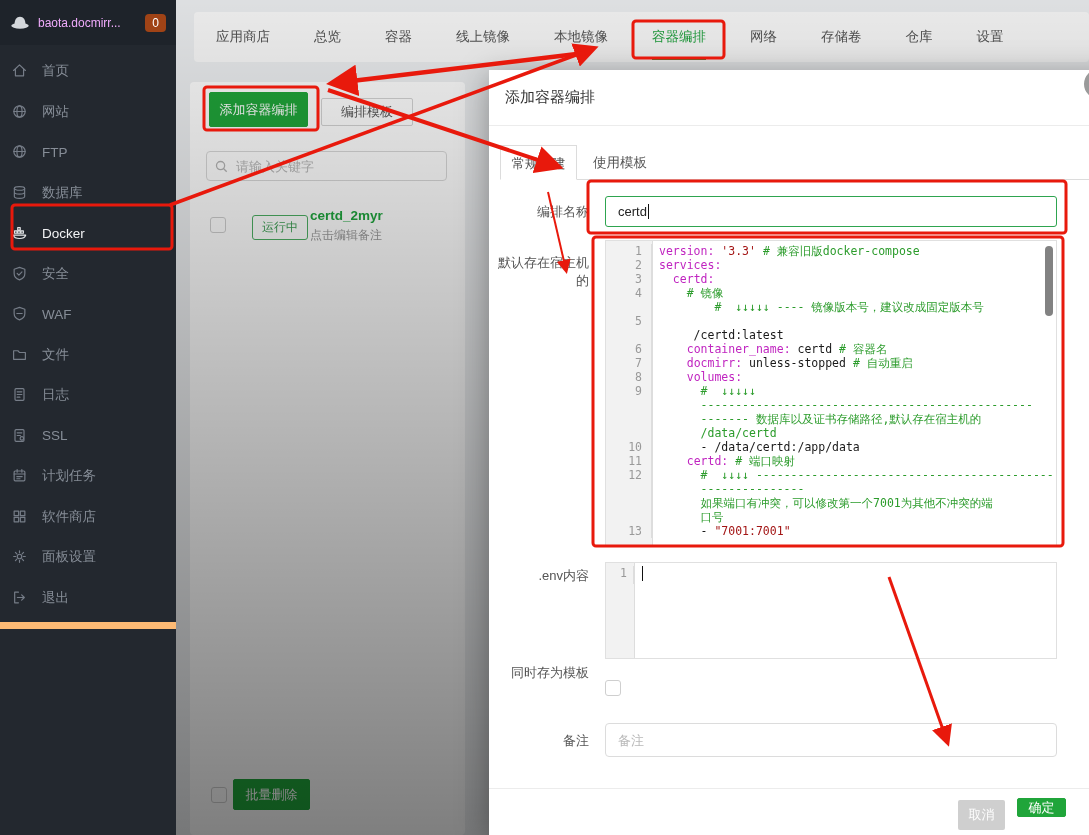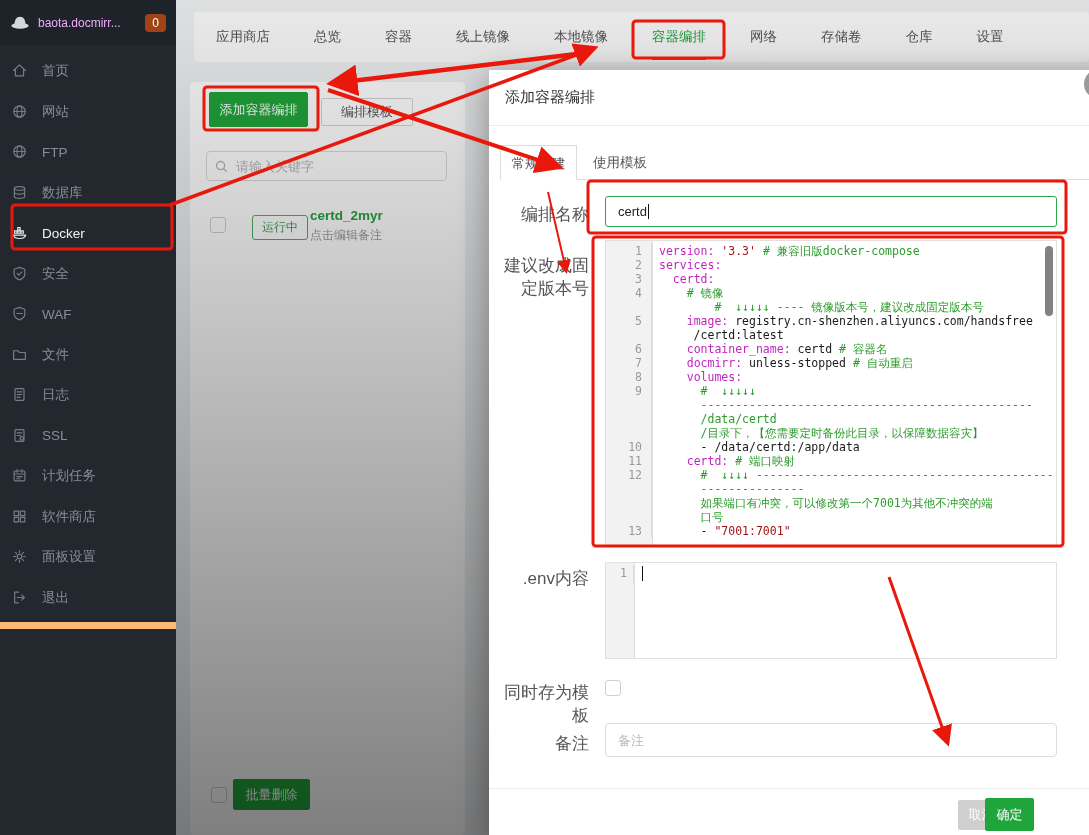--- a/index.html
+++ b/index.html
@@ -63,21 +63,21 @@
   .modal-title{font-size:15px;color:#333}
   .modal-close{position:absolute;left:593px;top:-3px;width:30px;height:30px;border-radius:50%;
        background:#9a9a9a;border:2px solid #fff;color:#fff;display:flex;align-items:center;
        justify-content:center;font-size:15px;cursor:pointer}
   .tabs{position:absolute;left:11px;top:75px;right:0;height:35px;border-bottom:1px solid #dcdcdc;
         display:flex;box-sizing:border-box}
   .tab{padding:0 16px;height:35px;line-height:35px;font-size:13.5px;color:#555;cursor:pointer;
        box-sizing:border-box}
   .tab.active{background:#fff;border:1px solid #dcdcdc;border-bottom:1px solid #fff;width:77px;
        text-align:center;padding:0}
-  .f-label{position:absolute;width:100px;text-align:right;color:#555;font-size:17px}
+  .f-label{position:absolute;width:100px;text-align:right;color:#555;font-size:13px}
   .name-input{position:absolute;left:116px;top:126px;width:452px;height:31px;border:1px solid #2ea44f;
        border-radius:3px;box-sizing:border-box;display:flex;align-items:center;padding-left:12px;
        font-size:13px;color:#222;background:#fff;cursor:text}
   .caret{display:inline-block;width:1px;height:15px;background:#111;margin-left:1px}
   
   .editor{position:absolute;background:#fff;border:1px solid #e0e0e0;box-sizing:border-box;
           overflow:hidden;font-family:"DejaVu Sans Mono",monospace;font-size:11.5px;line-height:14px}
   .ed-compose{left:116px;top:170px;width:452px;height:306px;padding-top:3px}
   .ed-env{left:116px;top:492px;width:452px;height:97px;padding-top:3px}
   .cm-row{display:flex;white-space:pre}
@@ -96,21 +96,21 @@
   .ed-scrollthumb{position:absolute;right:3px;top:5px;width:8px;height:70px;background:#828282;
        border-radius:4px;z-index:3}
   .save-cbx{position:absolute;left:116px;top:610px}
   .note-input{position:absolute;left:116px;top:653px;width:452px;height:34px;border:1px solid #dcdcdc;
        border-radius:4px;box-sizing:border-box;padding:0 12px;font-size:13px;color:#333;outline:none}
   .note-input::placeholder{color:#b9b9b9}
   .modal-footer{position:absolute;left:0;top:718px;width:660px;height:47px;border-top:1px solid #ececec;
        background:#fff}
   .cancel-btn{position:absolute;left:469px;top:11px;width:47px;height:30px;background:#cfcfcf;
        color:#fdfdfd;border:none}
-  .ok-btn{position:absolute;left:496px;top:9px;width:49px;height:33px}
+  .ok-btn{position:absolute;left:528px;top:9px;width:49px;height:19px}
   
   .anno{position:absolute;left:0;top:0;width:1089px;height:835px;z-index:40;pointer-events:none}
   .anno rect{fill:none;stroke:#e8190c;stroke-width:3}
   .anno line{stroke:#e8190c}
 </style>
 </head>
 <body>
 
 <aside class="sidebar">
   <div class="logo-row">
@@ -305,54 +305,54 @@
       <div class="tab active">常规创建</div>
       <div class="tab">使用模板</div>
     </div>
 
   <label class="f-label" style="left:0;top:133px">编排名称</label>
   <div class="name-input">
     <span>certd</span>
       <span class="caret"></span>
   </div>
 
-  <label class="f-label" style="left:0;top:184px">建议改成固定版本号</label>
+  <label class="f-label" style="left:0;top:184px">默认存在宿主机的</label>
   <div class="editor ed-compose" id="compose-editor">
     <div class="gut-fill"></div>
     <div class="ed-scrollthumb"></div>
   <div class="cm-row"><span class="cm-gutter">1</span><span class="cm-text"><span class="tok-key">version:</span><span class="tok-pln"> </span><span class="tok-str">'3.3'</span><span class="tok-pln"> </span><span class="tok-com"># 兼容旧版docker-compose</span></span></div>
       <div class="cm-row"><span class="cm-gutter">2</span><span class="cm-text"><span class="tok-key">services:</span></span></div>
       <div class="cm-row"><span class="cm-gutter">3</span><span class="cm-text"><span class="tok-pln">  </span><span class="tok-key">certd:</span></span></div>
       <div class="cm-row"><span class="cm-gutter">4</span><span class="cm-text"><span class="tok-pln">    </span><span class="tok-com"># 镜像</span></span></div>
       <div class="cm-row"><span class="cm-gutter"></span><span class="cm-text"><span class="tok-pln">        </span><span class="tok-com">#  ↓↓↓↓↓ ---- 镜像版本号，建议改成固定版本号</span></span></div>
-      <div class="cm-row"><span class="cm-gutter">5</span><span class="cm-text"><span class="tok-pln">    </span><span class="tok-key">image:</span><span class="tok-pln"> registry.cn-shenzhen.aliyuncs.com/handsfree</span></span></div>
+      <div class="cm-row"><span class="cm-gutter">5</span></div>
       <div class="cm-row"><span class="cm-gutter"></span><span class="cm-text"><span class="tok-pln">     /certd:latest</span></span></div>
       <div class="cm-row"><span class="cm-gutter">6</span><span class="cm-text"><span class="tok-pln">    </span><span class="tok-key">container_name:</span><span class="tok-pln"> certd </span><span class="tok-com"># 容器名</span></span></div>
       <div class="cm-row"><span class="cm-gutter">7</span><span class="cm-text"><span class="tok-pln">    </span><span class="tok-key">docmirr:</span><span class="tok-pln"> unless-stopped </span><span class="tok-com"># 自动重启</span></span></div>
       <div class="cm-row"><span class="cm-gutter">8</span><span class="cm-text"><span class="tok-pln">    </span><span class="tok-key">volumes:</span></span></div>
       <div class="cm-row"><span class="cm-gutter">9</span><span class="cm-text"><span class="tok-pln">      </span><span class="tok-com">#  ↓↓↓↓↓</span></span></div>
       <div class="cm-row"><span class="cm-gutter"></span><span class="cm-text"><span class="tok-com">      ------------------------------------------------</span></span></div>
+      <div class="cm-row"><span class="cm-gutter"></span><span class="cm-text"><span class="tok-com">      ------- 数据库以及证书存储路径,默认存在宿主机的</span></span></div>
       <div class="cm-row"><span class="cm-gutter"></span><span class="cm-text"><span class="tok-com">      /data/certd</span></span></div>
-      <div class="cm-row"><span class="cm-gutter"></span><span class="cm-text"><span class="tok-com">      /目录下，【您需要定时备份此目录，以保障数据容灾】</span></span></div>
       <div class="cm-row"><span class="cm-gutter">10</span><span class="cm-text"><span class="tok-pln">      - /data/certd:/app/data</span></span></div>
       <div class="cm-row"><span class="cm-gutter">11</span><span class="cm-text"><span class="tok-pln">    </span><span class="tok-key">certd:</span><span class="tok-pln"> </span><span class="tok-com"># 端口映射</span></span></div>
       <div class="cm-row"><span class="cm-gutter">12</span><span class="cm-text"><span class="tok-pln">      </span><span class="tok-com">#  ↓↓↓↓ -------------------------------------------</span></span></div>
       <div class="cm-row"><span class="cm-gutter"></span><span class="cm-text"><span class="tok-com">      ---------------</span></span></div>
       <div class="cm-row"><span class="cm-gutter"></span><span class="cm-text"><span class="tok-com">      如果端口有冲突，可以修改第一个7001为其他不冲突的端</span></span></div>
       <div class="cm-row"><span class="cm-gutter"></span><span class="cm-text"><span class="tok-com">      口号</span></span></div>
       <div class="cm-row"><span class="cm-gutter">13</span><span class="cm-text"><span class="tok-pln">      - </span><span class="tok-str">"7001:7001"</span></span></div>
     </div>
 
   <label class="f-label" style="left:0;top:497px">.env内容</label>
   <div class="editor ed-env">
     <div class="gut-fill"></div>
     <div class="cm-row"><span class="cm-gutter">1</span><span class="cm-text"><span class="caret"></span></span></div>
   </div>
 
-  <label class="f-label" style="left:0;top:611px">同时存为模板</label>
+  <label class="f-label" style="left:0;top:594px">同时存为模板</label>
   <span class="cbx save-cbx"></span>
 
   <label class="f-label" style="left:0;top:662px">备注</label>
   <input class="note-input" type="text" placeholder="备注" style="">
 
   <div class="modal-footer">
     <button class="btn cancel-btn">取消</button>
     <button class="btn btn-green ok-btn">确定</button>
   </div>
 </section>

